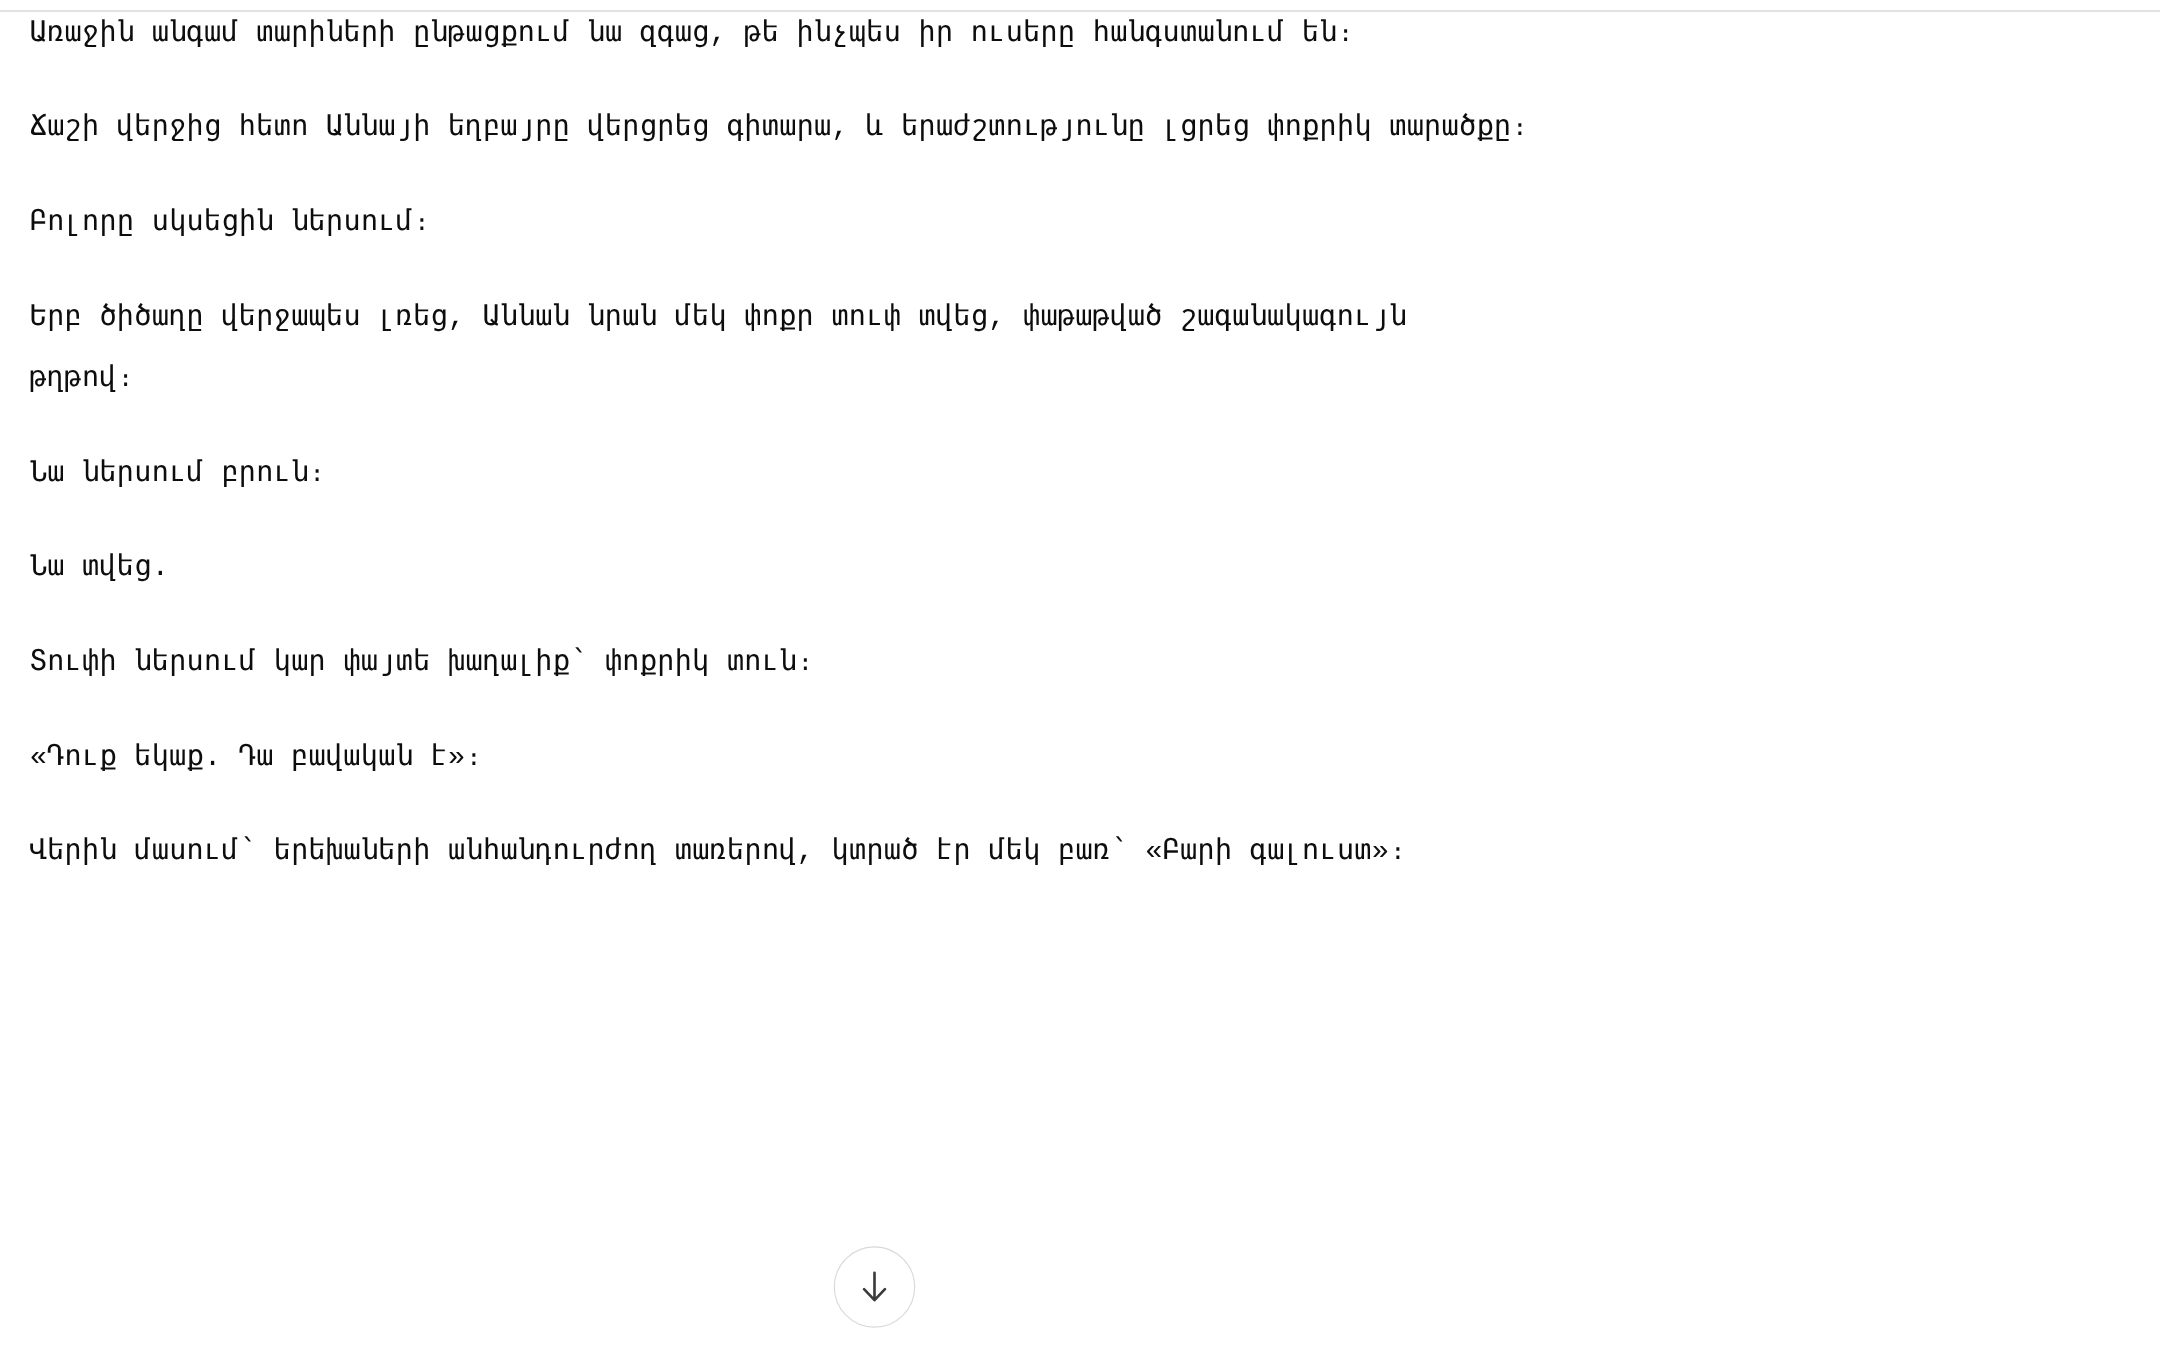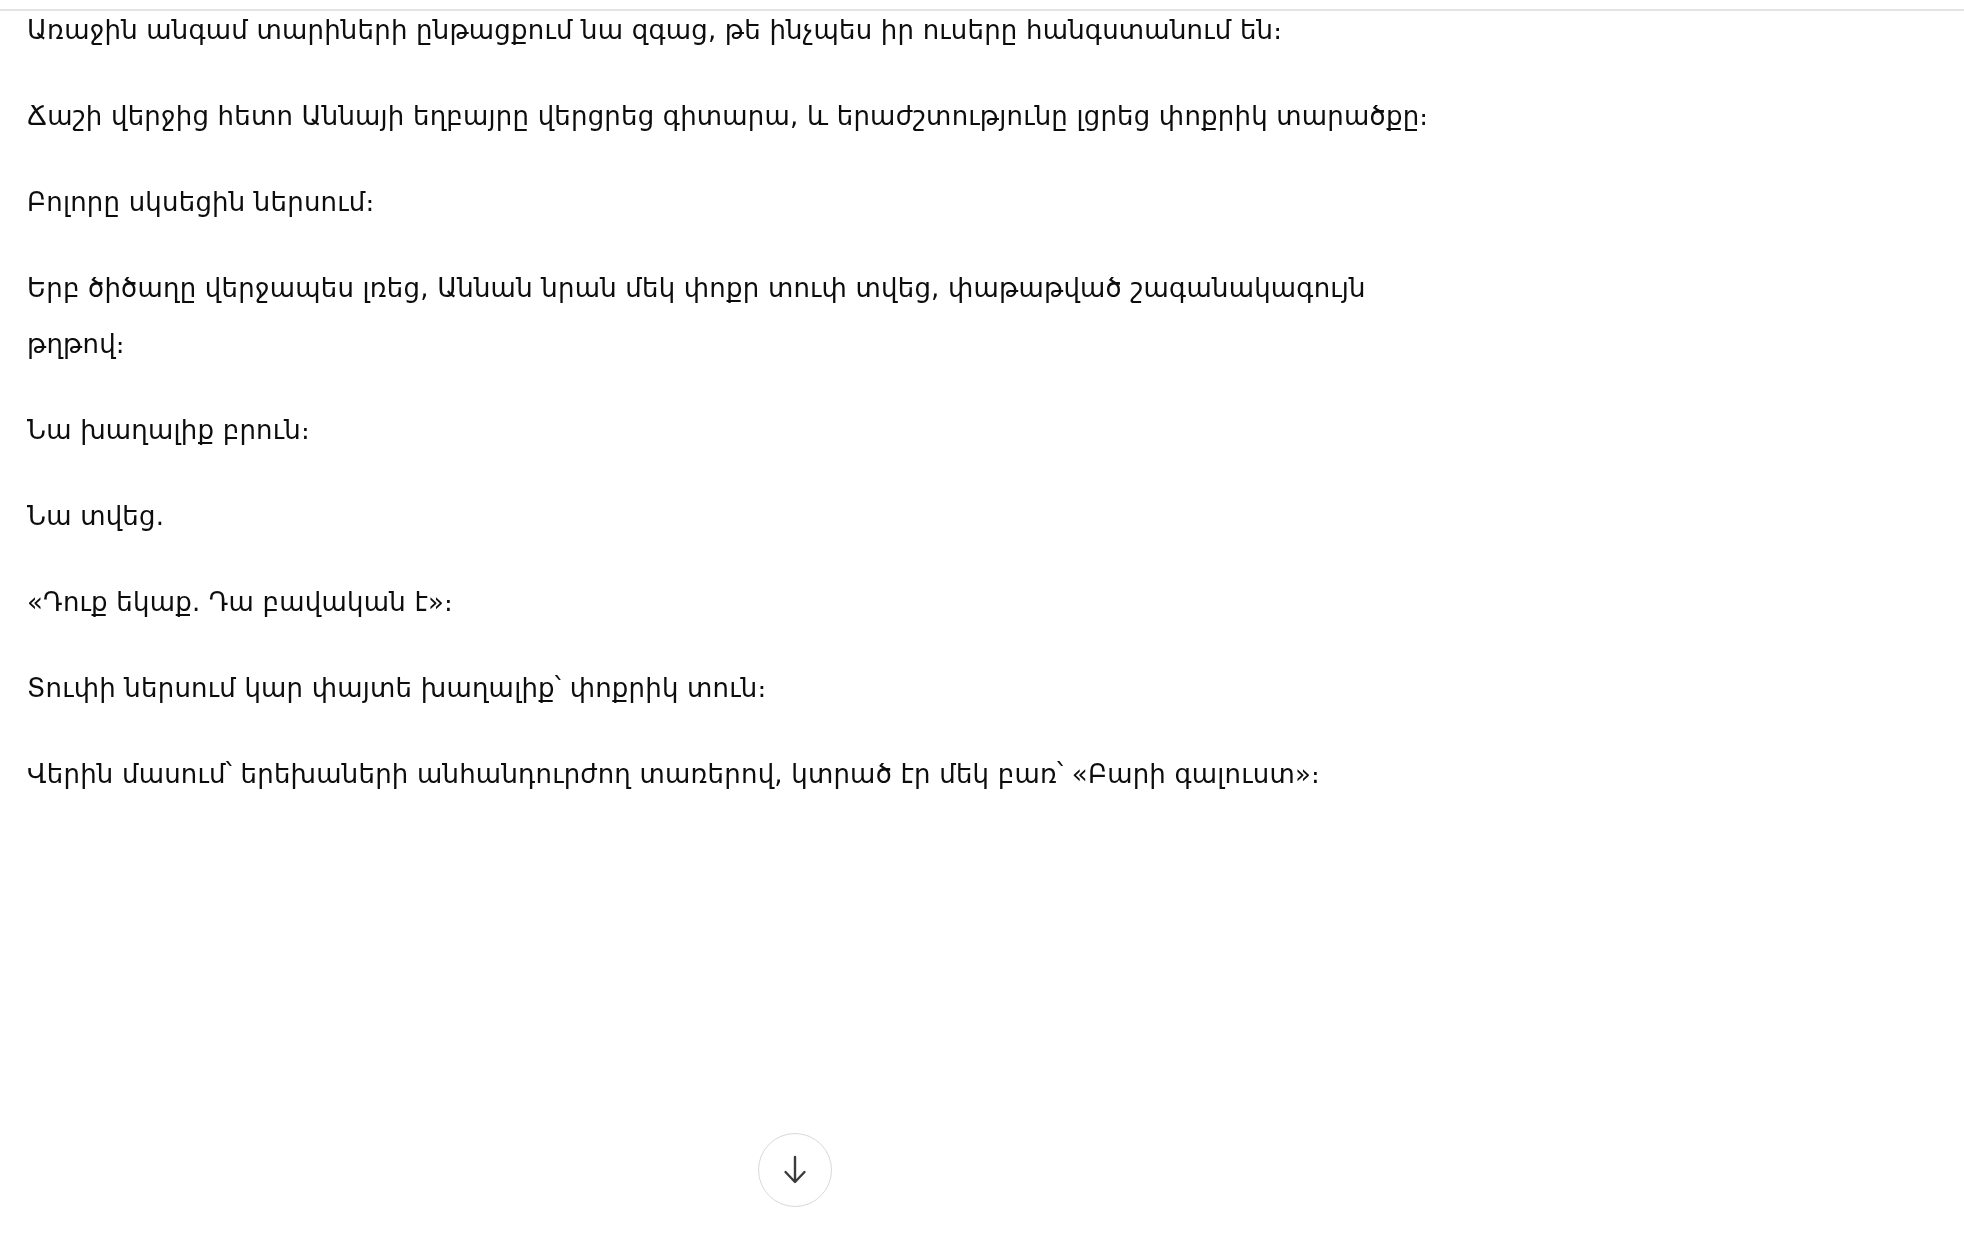--- a/index.html
+++ b/index.html
@@ -29,20 +29,21 @@
     top: 2px;
     width: 1910px;
   }
   .para {
     margin: 0 0 30px 0;
     font-size: 26px;
     line-height: 56px;
     letter-spacing: 0.2px;
     white-space: pre-line;
     color: #0d0d0d;
+    font-family: Liberation Mono, monospace;
   }
   .scroll-btn {
     position: absolute;
     left: 758px;
     top: 1133px;
     width: 74px;
     height: 74px;
     border-radius: 50%;
     background: rgba(255, 255, 255, 0.82);
     border: 1.5px solid #d9d9d9;
@@ -62,24 +63,24 @@
 
 <div class="top-divider"></div>
 
 <div class="content">
   <div>
       <p class="para">Առաջին անգամ տարիների ընթացքում նա զգաց, թե ինչպես իր ուսերը հանգստանում են։</p>
       <p class="para">Ճաշի վերջից հետո Աննայի եղբայրը վերցրեց գիտարա, և երաժշտությունը լցրեց փոքրիկ տարածքը։</p>
       <p class="para">Բոլորը սկսեցին ներսում։</p>
       <p class="para">Երբ ծիծաղը վերջապես լռեց, Աննան նրան մեկ փոքր տուփ տվեց, փաթաթված շագանակագույն
 թղթով։</p>
-      <p class="para">Նա խաղալիք բրուն։</p>
+      <p class="para">Նա ներսում բրուն։</p>
       <p class="para">Նա տվեց.</p>
+      <p class="para">Տուփի ներսում կար փայտե խաղալիք՝ փոքրիկ տուն։</p>
       <p class="para">«Դուք եկաք. Դա բավական է»։</p>
-      <p class="para">Տուփի ներսում կար փայտե խաղալիք՝ փոքրիկ տուն։</p>
       <p class="para">Վերին մասում՝ երեխաների անհանդուրժող տառերով, կտրած էր մեկ բառ՝ «Բարի գալուստ»։</p>
     </div>
 </div>
 
 <div class="scroll-btn">
   <span>
     <svg width="30" height="34" viewBox="0 0 30 34" xmlns="http://www.w3.org/2000/svg">
       <path d="M15 4 L15 28 M5.5 19 L15 29 L24.5 19" stroke="#3b3b3b" stroke-width="2.4" fill="none" stroke-linecap="round" stroke-linejoin="round"></path>
     </svg>
   </span>

